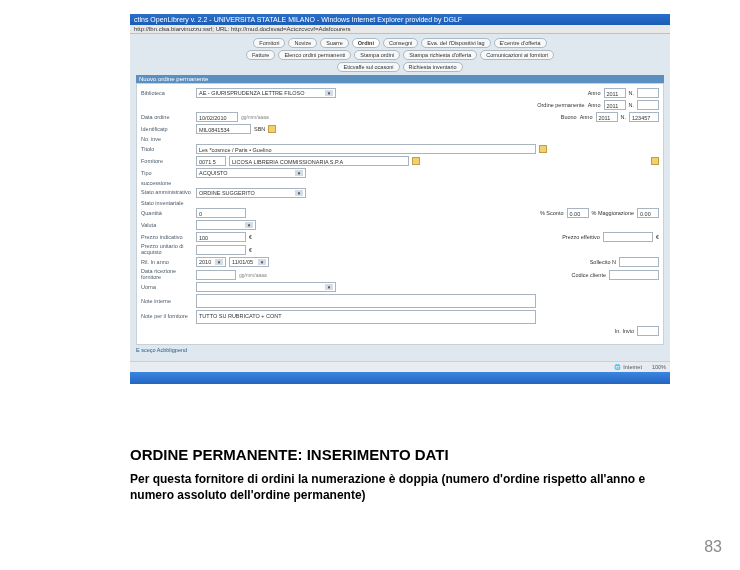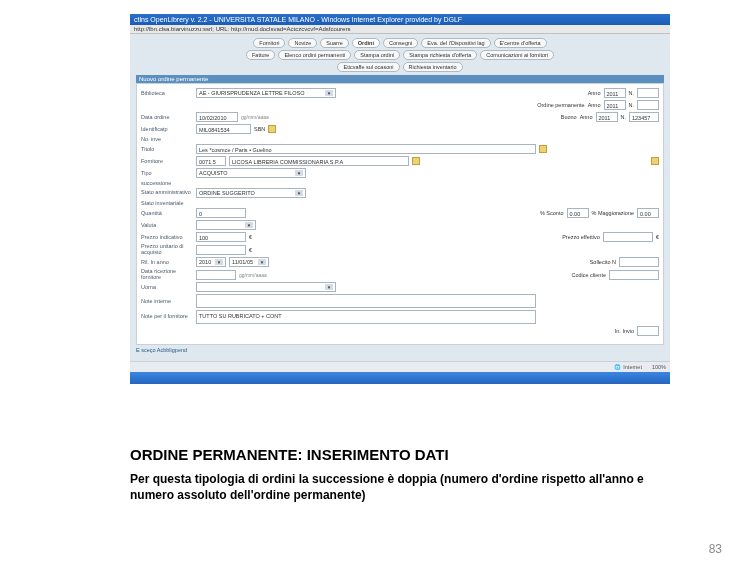--- a/index.html
+++ b/index.html
@@ -155,21 +155,21 @@
   .caption p {
     font-size: 12px;
     font-weight: bold;
     color: #000;
     line-height: 1.35;
   }
   .page-number {
     position: absolute;
     right: 18px;
     bottom: 14px;
-    font-size: 12px;
+    font-size: 16px;
     color: #8a8a8a;
   }
 </style>
 </head>
 <body>
 
 <div class="screenshot-wrap">
 
   <div class="ie-titlebar">ctlns OpenLibrery v. 2.2 - UNIVERSITA STATALE MILANO - Windows Internet Explorer provided by DGLF</div>
   <div class="ie-addrbar">http://lbn.clsa.biarvinuzzu:ssrl; URL: http://mud.doclsvad=Actczcvcvf=Adsfcourers</div>
@@ -380,16 +380,16 @@
       <span style="margin-left:8px">100%</span>
     </span>
   </div>
 
   <div class="taskbar"></div>
 
 </div>
 
 <div class="caption">
   <h2>ORDINE PERMANENTE: INSERIMENTO DATI</h2>
-  <p>Per questa tipologia di ordini la successione è doppia (numero d'ordine rispetto all'anno e numero assoluto dell'ordine permanente)</p>
+  <p>Per questa fornitore di ordini la numerazione è doppia (numero d'ordine rispetto all'anno e numero assoluto dell'ordine permanente)</p>
 </div>
 
 <div class="page-number">83</div>
 
 </body></html>

